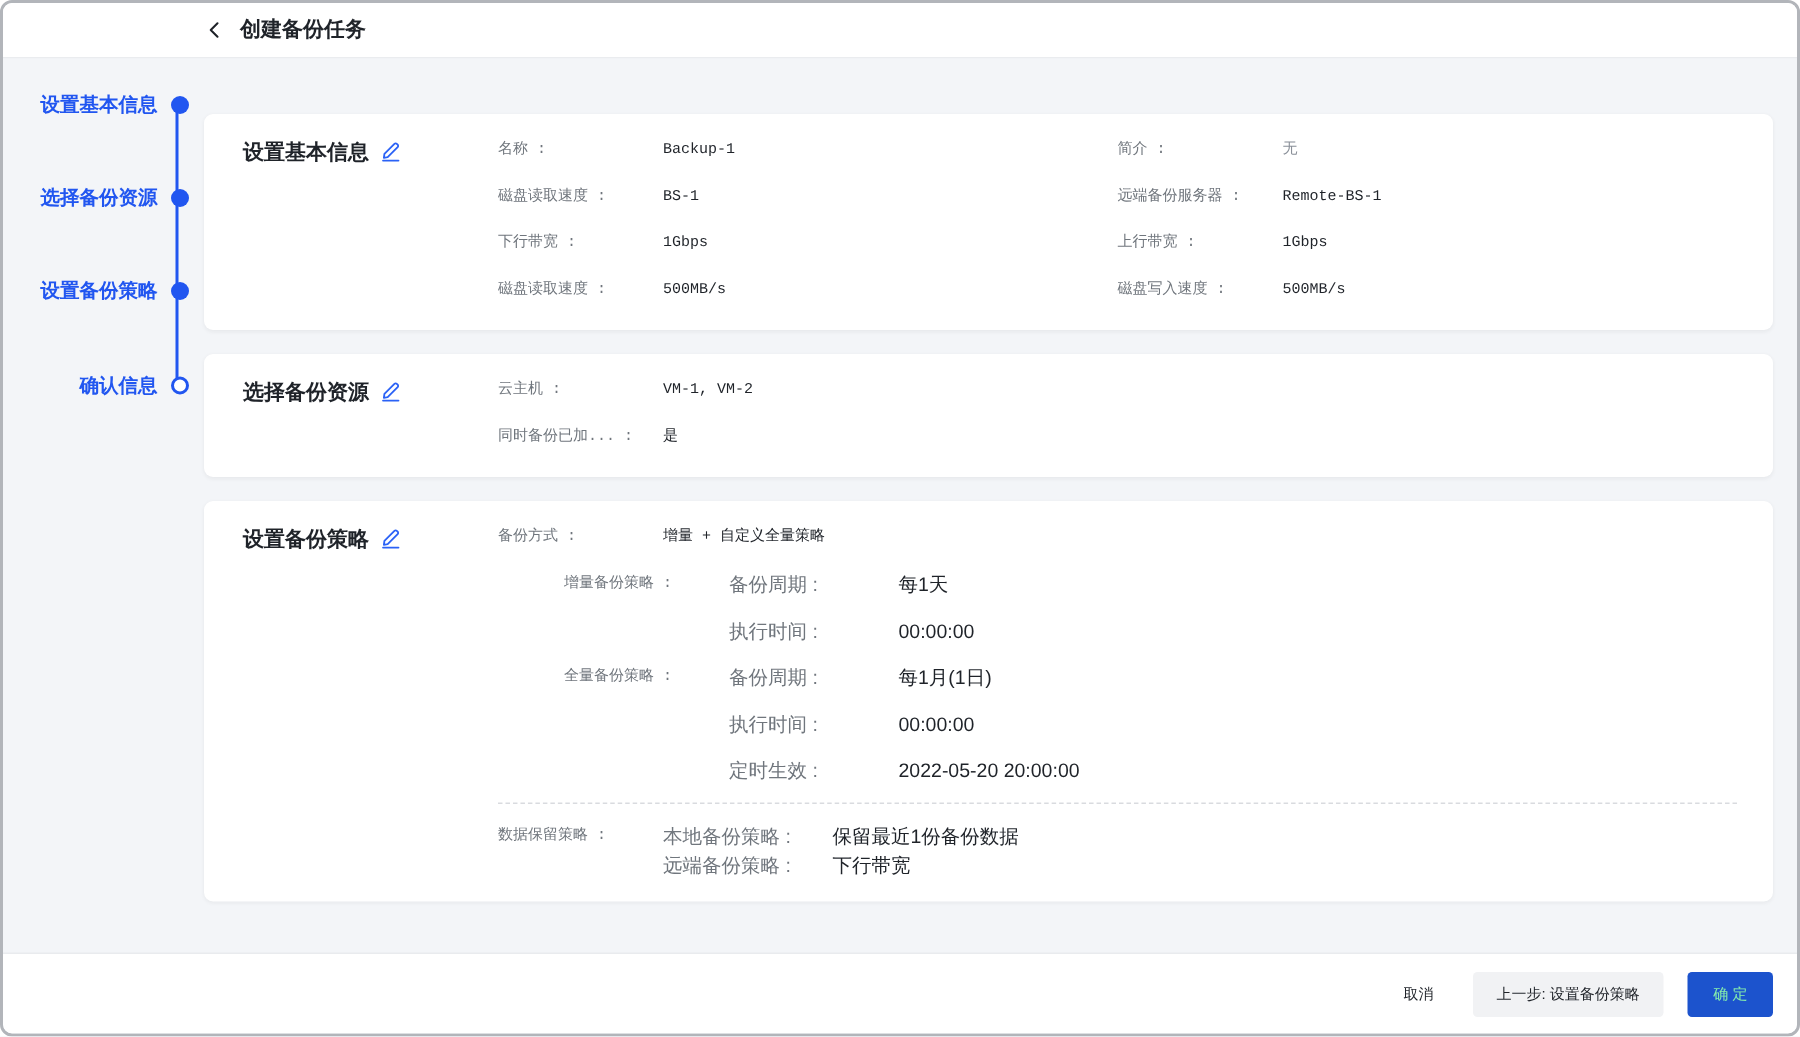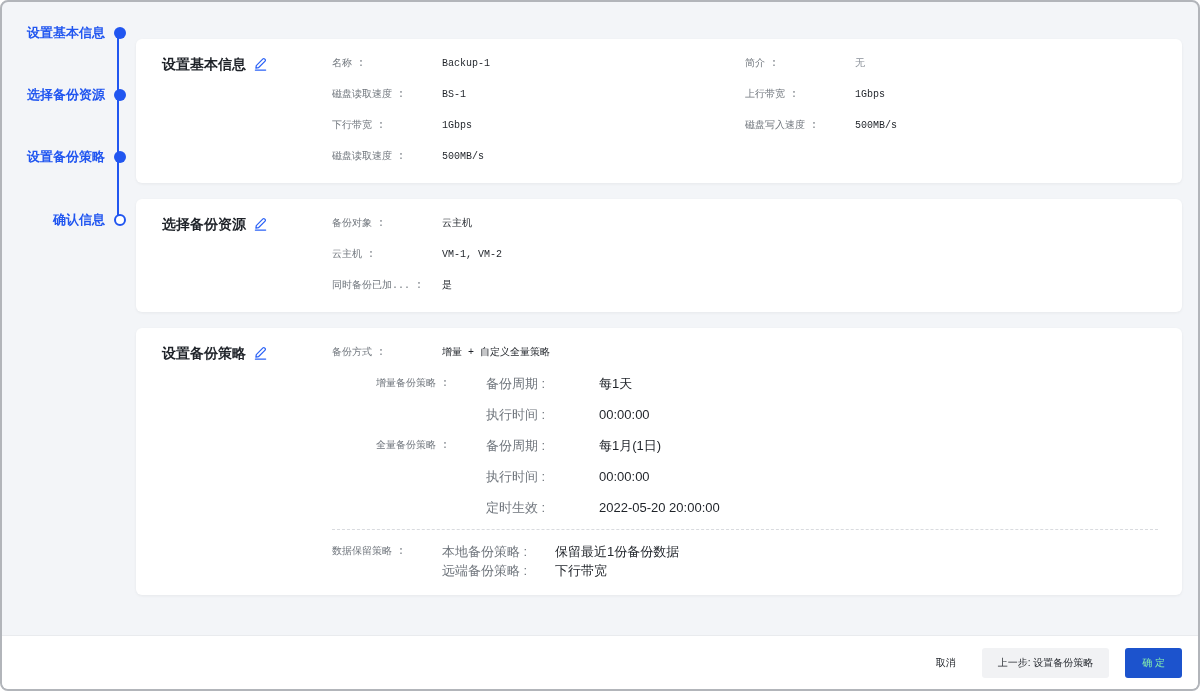--- a/index.html
+++ b/index.html
@@ -50,20 +50,28 @@
   .btn{height:30px;font-size:10px;border:none;border-radius:3px;cursor:pointer;font-family:inherit;white-space:nowrap;}
   .btn-text{background:transparent;padding:0 10px;color:var(--ink);}
   .btn-plain{background:#f1f2f4;padding:0 16px;color:var(--ink);}
   .btn-primary{background:var(--btn-blue);padding:0 17px;color:#86efac;}
 </style>
 </head>
 <body>
 
 <div class="window">
 
+  <div class="header">
+    <span class="back-btn">
+      <svg width="12" height="12" viewBox="0 0 12 12">
+        <path d="M8 1.5 L3.5 6 L8 10.5" fill="none" stroke="#1f2329" stroke-width="1.4" stroke-linecap="round" stroke-linejoin="round"></path>
+      </svg>
+    </span>
+    <span class="header-title">创建备份任务</span>
+  </div>
 
   <div class="content">
 
     <div class="stepper">
       <div class="stepper-line"></div>
       <div class="step step1">
         <span class="step-label">设置基本信息</span>
         <span class="step-dot"></span>
       </div>
       <div class="step step2">
@@ -110,20 +118,24 @@
               <span class="flabel">磁盘读取速度 :</span>
               <span class="fvalue">500MB/s</span>
             </div>
           </div>
           <div class="col">
             <div class="frow">
               <span class="flabel">简介 :</span>
               <span class="fvalue muted">无</span>
             </div>
             <div class="frow">
+              <span class="flabel">远端备份服务器 :</span>
+              <span class="fvalue">Remote-BS-1</span>
+            </div>
+            <div class="frow">
               <span class="flabel">上行带宽 :</span>
               <span class="fvalue">1Gbps</span>
             </div>
             <div class="frow">
               <span class="flabel">磁盘写入速度 :</span>
               <span class="fvalue">500MB/s</span>
             </div>
           </div>
         </div>
       </div>
@@ -133,24 +145,20 @@
           <span>选择备份资源</span>
           <span class="edit-btn">
             <svg width="15" height="15" viewBox="0 0 16 16" fill="none" stroke="#2b62f6" stroke-width="1.3">
               <path d="M3.5 10.2 L10.6 3.1 a1.2 1.2 0 0 1 1.7 0 l0.6 0.6 a1.2 1.2 0 0 1 0 1.7 L5.8 12.5 L3.1 13 Z" stroke-linejoin="round"></path>
               <path d="M2.5 15 h11" stroke-linecap="round"></path>
             </svg>
           </span>
         </div>
         <div class="fields">
           <div class="frow">
-            <span class="flabel">备份对象 :</span>
-            <span class="fvalue">云主机</span>
-          </div>
-          <div class="frow">
             <span class="flabel">云主机 :</span>
             <span class="fvalue">VM-1, VM-2</span>
           </div>
           <div class="frow">
             <span class="flabel">同时备份已加... :</span>
             <span class="fvalue">是</span>
           </div>
         </div>
       </div>
 

